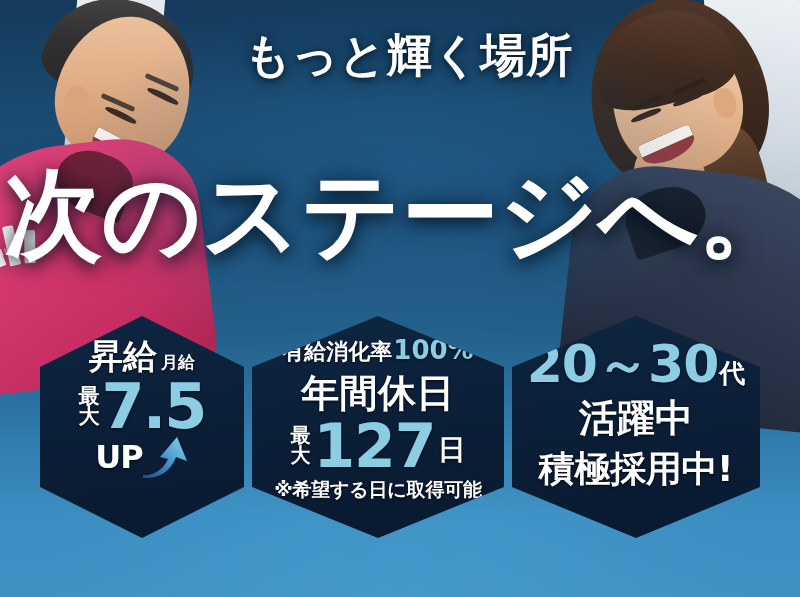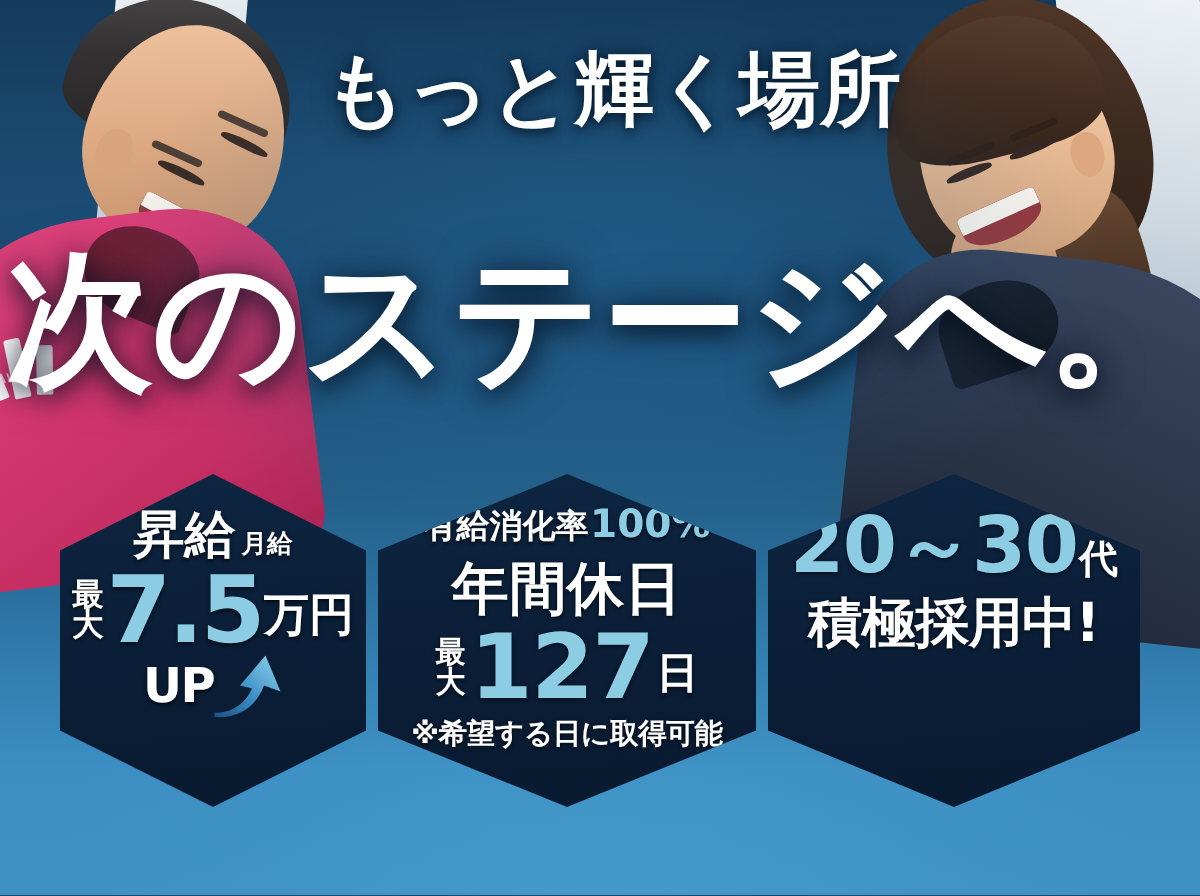--- a/index.html
+++ b/index.html
@@ -171,21 +171,21 @@
   }
   .pr-teeth{position:absolute;left:0;top:0;width:56px;height:12px;background:#f8f3ec;}
   
   .tagline{
     position:absolute;left:0;right:0;top:26px;text-align:center;z-index:6;
     color:#ffffff;font-weight:700;line-height:1.18;
     letter-spacing:.02em;
     text-shadow:0 2px 7px rgba(3,18,34,.85),0 0 18px rgba(3,18,34,.55);
   }
   .tagline .l1{font-size:41px;display:block;}
-  .tagline .l2{font-size:54px;display:block;margin-top:2px;padding-left:17px;}
+  .tagline .l2{font-size:46px;display:block;margin-top:2px;padding-left:17px;}
   .headline{
     position:absolute;left:0;right:0;top:165px;text-align:center;z-index:7;
     color:#ffffff;font-weight:900;font-size:98px;line-height:1;
     letter-spacing:-.005em;
     text-shadow:0 4px 16px rgba(2,14,28,.85),0 0 30px rgba(2,14,28,.5);
   }
   
   .badges{
     position:absolute;left:0;right:0;top:316px;height:230px;z-index:8;
     display:flex;justify-content:center;align-items:flex-start;gap:8px;
@@ -294,21 +294,20 @@
       <div class="b1-row1">
         <span class="bw big">昇給</span>
         <span class="bw sm">月給</span>
       </div>
       <div class="b1-row2">
         <span class="b1-max bw">
           <span>最</span>
           <span>大</span>
         </span>
         <span class="b1-num bc">7.5</span>
-        <span class="b1-unit bw">万円</span>
       </div>
       <div class="b1-row3">
         <span class="b1-up bw">UP</span>
         <span class="b1-arrow">
           <svg width="48" height="44" viewBox="0 0 48 44">
             <defs>
               <linearGradient id="arrgrad" x1="0" y1="1" x2="1" y2="0">
                 <stop offset="0%" stop-color="#1b4f84"></stop>
                 <stop offset="45%" stop-color="#3c8fc6"></stop>
                 <stop offset="100%" stop-color="#8fd4ec"></stop>
@@ -335,17 +334,18 @@
         <span class="b2-unit bw">日</span>
       </div>
       <div class="b2-note bw">※希望する日に取得可能</div>
     </div>
 
     <div class="hex h3">
       <div class="b3-row1">
         <span class="b3-num bc">20～30</span>
         <span class="b3-dai bw">代</span>
       </div>
+      <div class="b3-row2 bw">活躍中</div>
       <div class="b3-row3 bw">積極採用中!</div>
     </div>
 
   </div>
 </div>
 
 </body></html>

